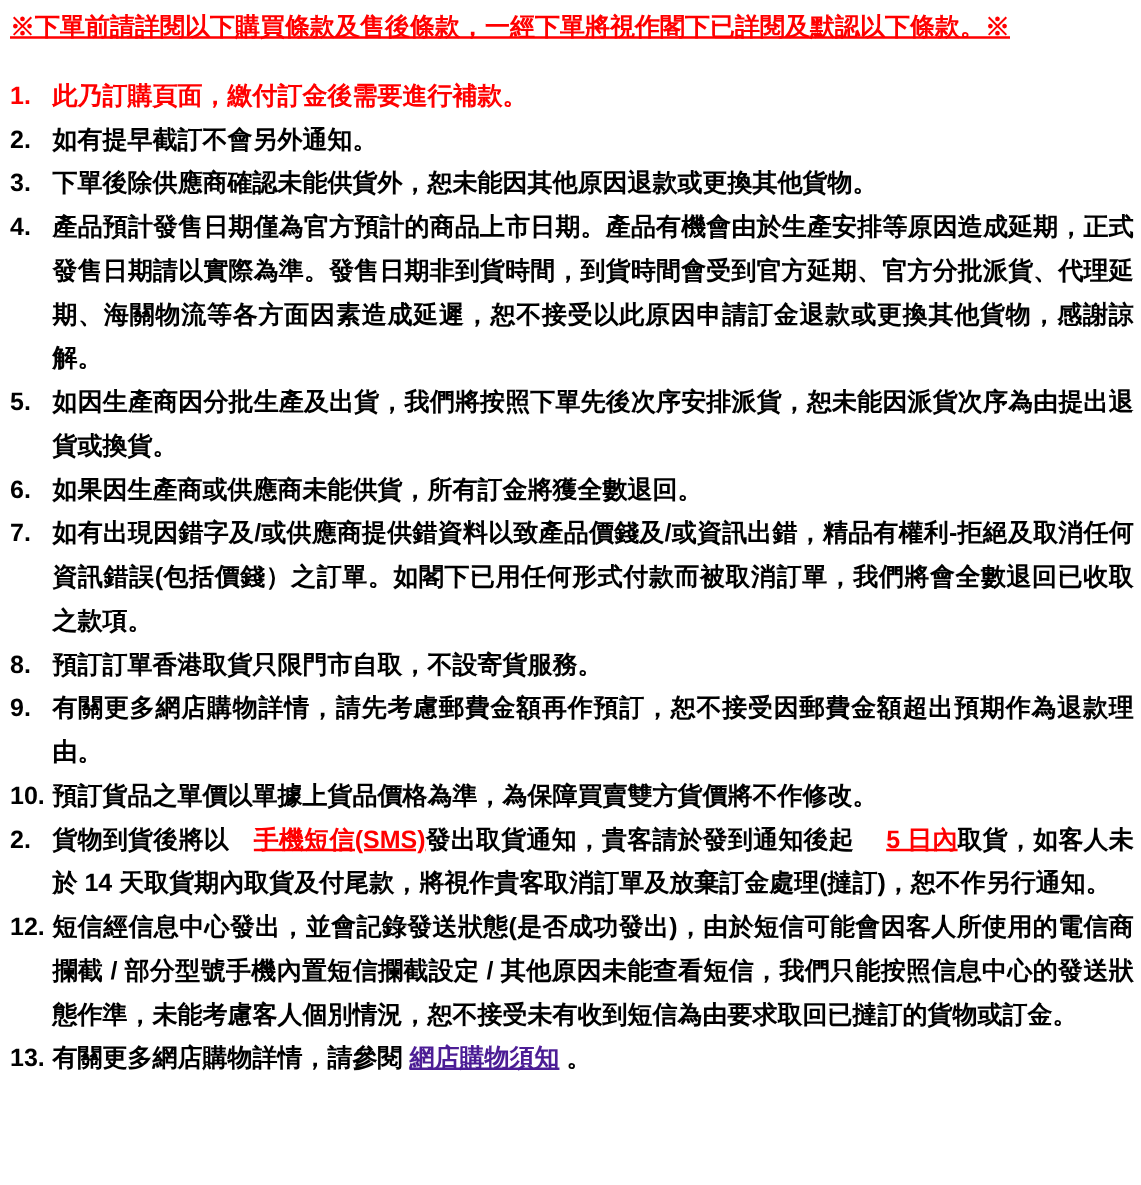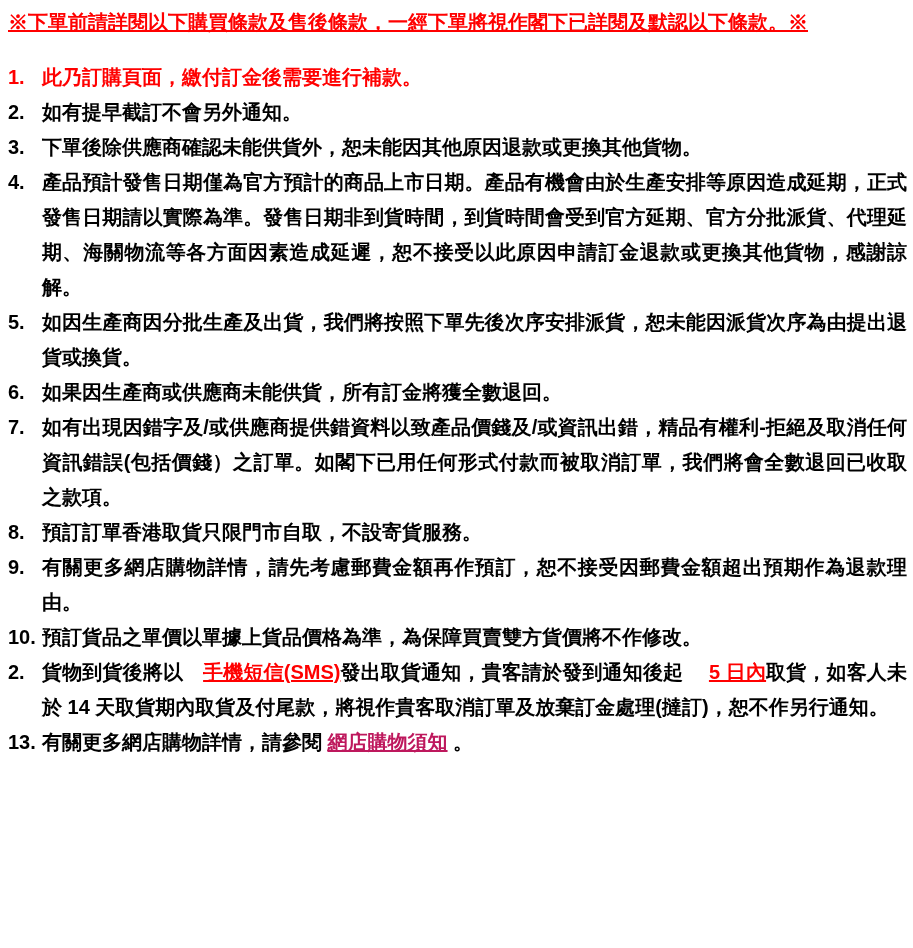--- a/index.html
+++ b/index.html
@@ -28,21 +28,21 @@
   .terms-list { list-style: none; }
   .term-item {
     display: flex;
     font-size: 20px;
     line-height: 35px;
   }
   .term-num { flex: 0 0 34px; }
   .term-text { flex: 1; text-align: justify; }
   .term-item.red { color: #ff0000; }
   .seg-red-underline { color: #ff0000; text-decoration: underline; margin-left: 20px; }
-  a.seg-link { color: #be185d; text-decoration: underline; cursor: pointer; }
+  a.seg-link { color: #4c1d95; text-decoration: underline; cursor: pointer; }
 </style>
 </head>
 <body>
 
 <div class="page">
   <div class="notice">※下單前請詳閱以下購買條款及售後條款，一經下單將視作閣下已詳閱及默認以下條款。※</div>
   <ol class="terms-list" id="terms-list">
       <li class="term-item red">
         <span class="term-num">1.</span>
         <span class="term-text"><span>此乃訂購頁面，繳付訂金後需要進行補款。</span></span>
@@ -81,17 +81,21 @@
       </li>
       <li class="term-item">
         <span class="term-num">10.</span>
         <span class="term-text"><span>預訂貨品之單價以單據上貨品價格為準，為保障買賣雙方貨價將不作修改。</span></span>
       </li>
       <li class="term-item">
         <span class="term-num">2.</span>
         <span class="term-text"><span>貨物到貨後將以</span><span class="seg-red-underline">手機短信(SMS)</span><span>發出取貨通知，貴客請於發到通知後起 </span><span class="seg-red-underline">5 日內</span><span>取貨，如客人未於 14 天取貨期內取貨及付尾款，將視作貴客取消訂單及放棄訂金處理(撻訂)，恕不作另行通知。</span></span>
       </li>
       <li class="term-item">
+        <span class="term-num">12.</span>
+        <span class="term-text"><span>短信經信息中心發出，並會記錄發送狀態(是否成功發出)，由於短信可能會因客人所使用的電信商攔截 / 部分型號手機內置短信攔截設定 / 其他原因未能查看短信，我們只能按照信息中心的發送狀態作準，未能考慮客人個別情況，恕不接受未有收到短信為由要求取回已撻訂的貨物或訂金。</span></span>
+      </li>
+      <li class="term-item">
         <span class="term-num">13.</span>
         <span class="term-text"><span>有關更多網店購物詳情，請參閱 </span><a class="seg-link">網店購物須知</a><span> 。</span></span>
       </li>
     </ol>
 </div>
 
 </body></html>

